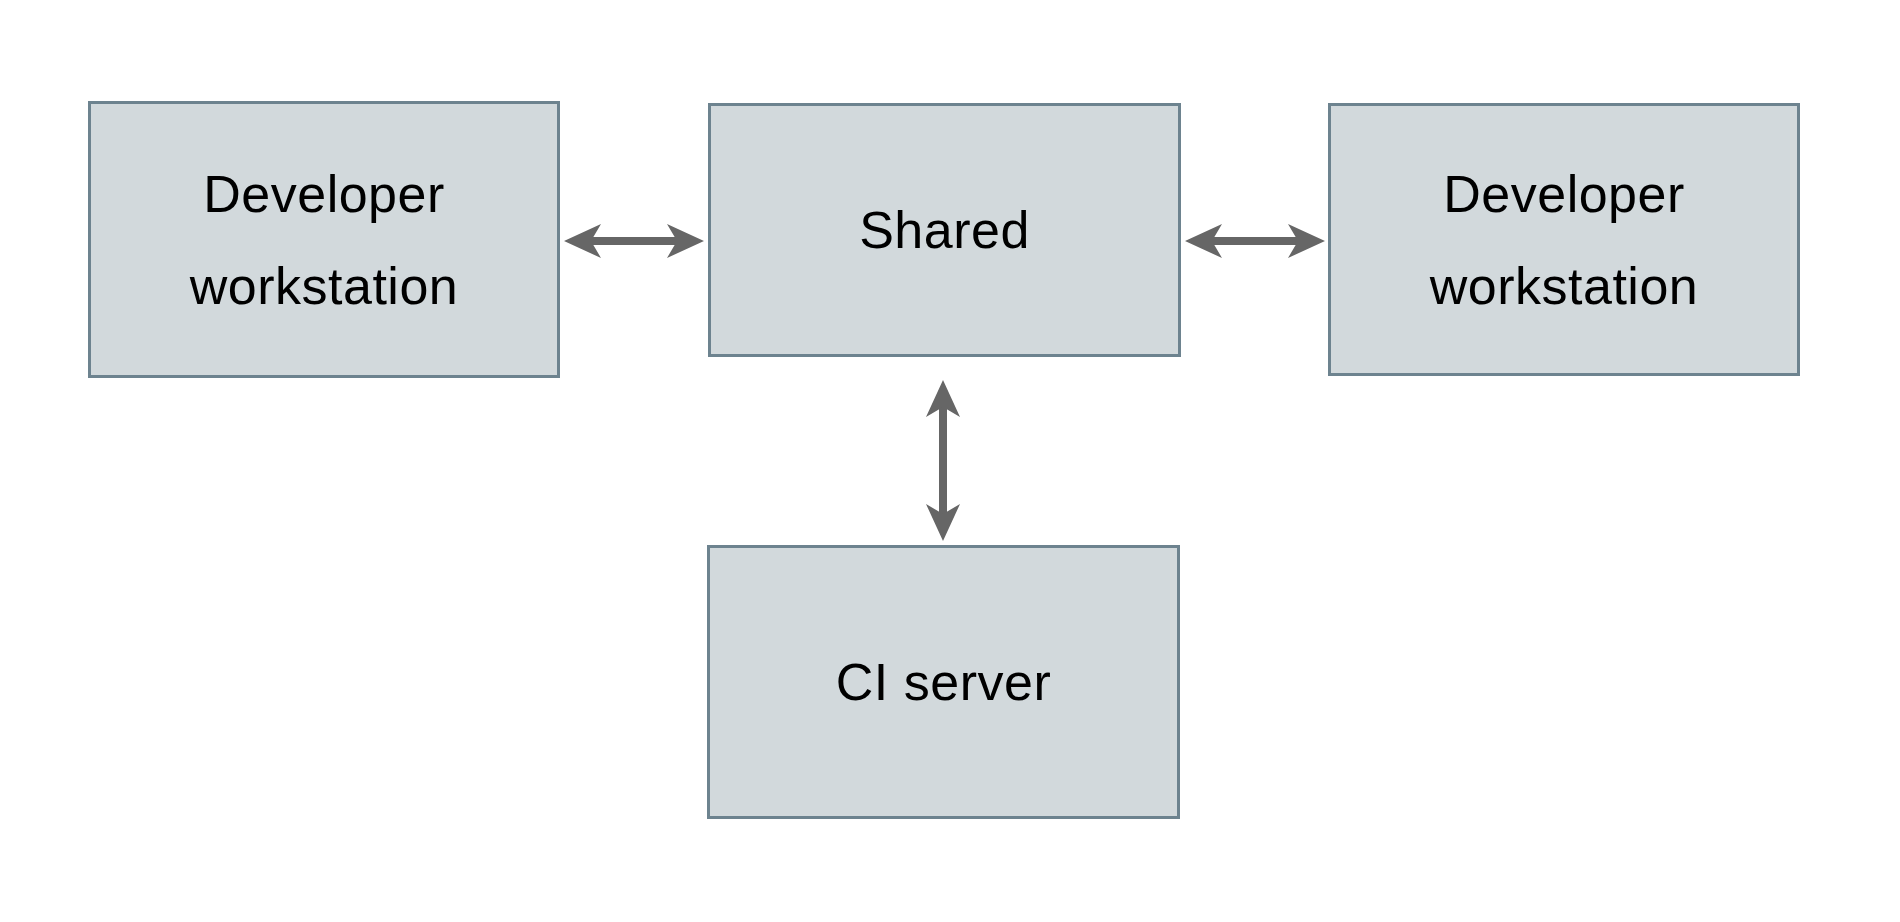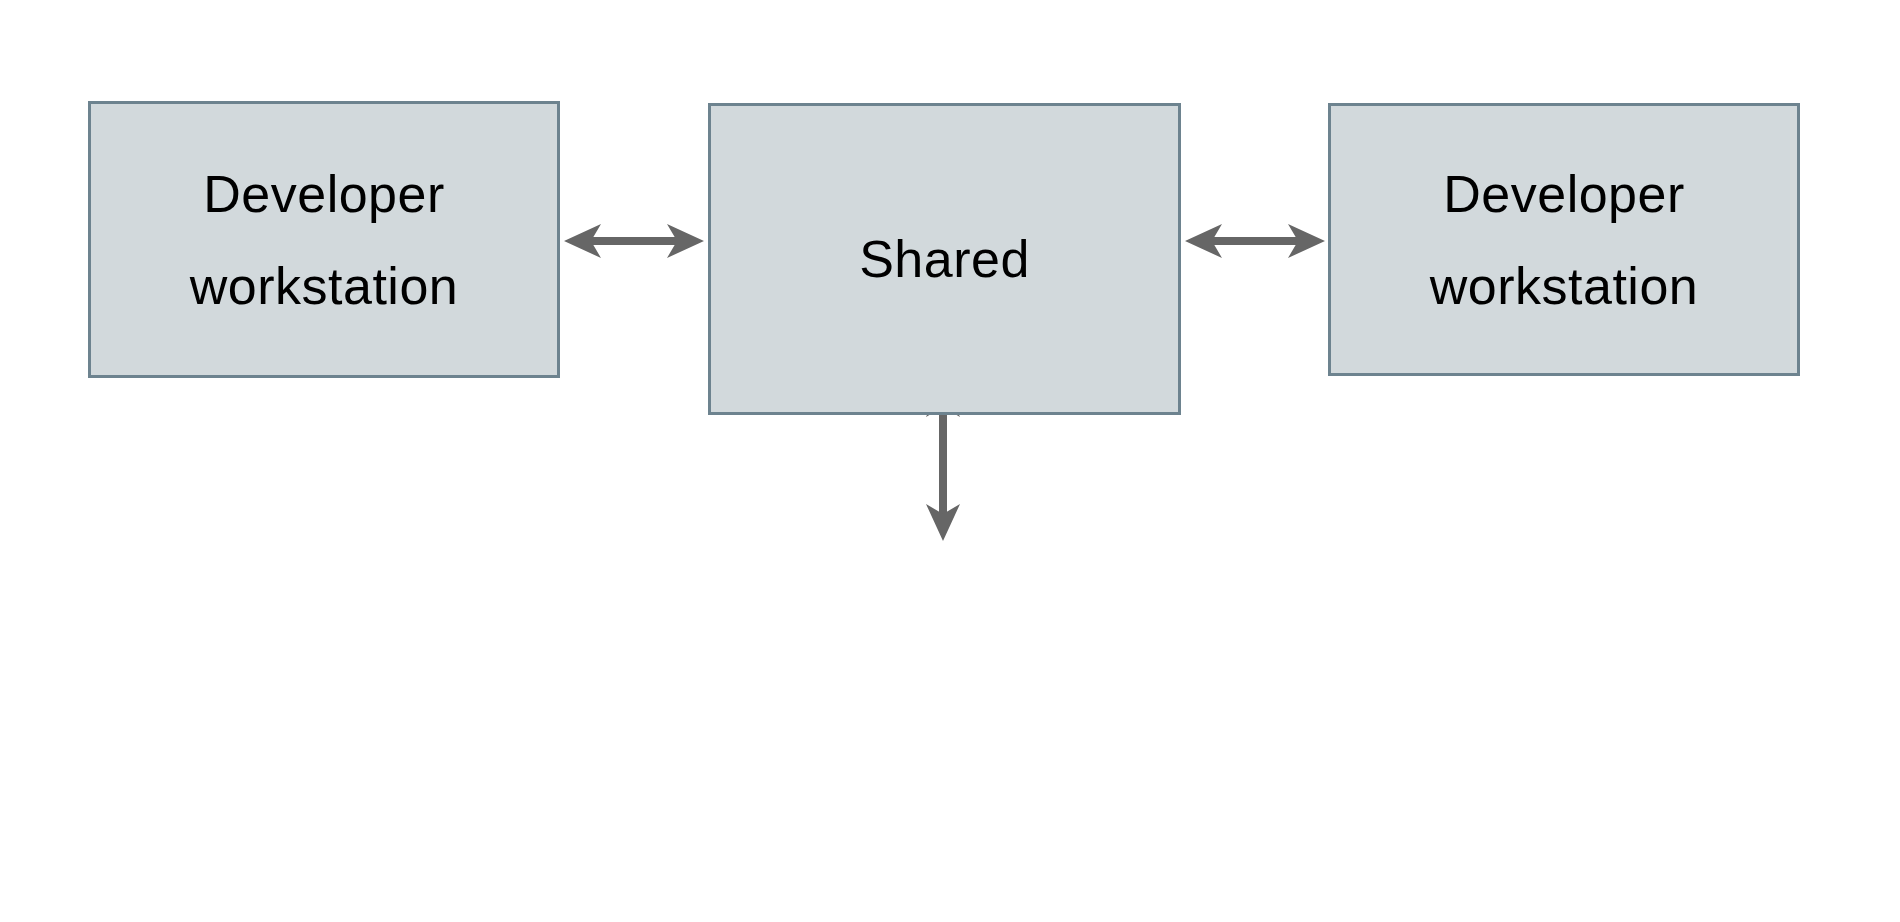--- a/index.html
+++ b/index.html
@@ -27,21 +27,21 @@
     text-align: center;
   }
   .node .line {
     color: var(--text-color, #000000);
     font-size: 52px;
     line-height: 92px;
     white-space: nowrap;
     letter-spacing: 0.5px;
   }
   #node-dev-left   { left: 88px;   top: 101px; width: 472px; height: 277px; }
-  #node-cache      { left: 708px;  top: 103px; width: 473px; height: 312px; }
+  #node-cache      { left: 708px;  top: 103px; width: 473px; height: 254px; }
   #node-dev-right  { left: 1328px; top: 103px; width: 472px; height: 273px; }
   #node-ci         { left: 707px;  top: 545px; width: 473px; height: 274px; }
   .arrow-layer {
     position: absolute;
     left: 0; top: 0;
     width: 1900px;
     height: 922px;
     pointer-events: none;
   }
   .arrow-layer .shaft {
@@ -87,14 +87,17 @@
 
   <div class="node" id="node-cache">
     <div class="line">Shared</div>
   </div>
 
   <div class="node" id="node-dev-right">
     <div class="line">Developer</div>
     <div class="line">workstation</div>
   </div>
 
+  <div class="node" id="node-ci">
+    <div class="line">CI server</div>
+  </div>
 
 </div>
 
 </body></html>

